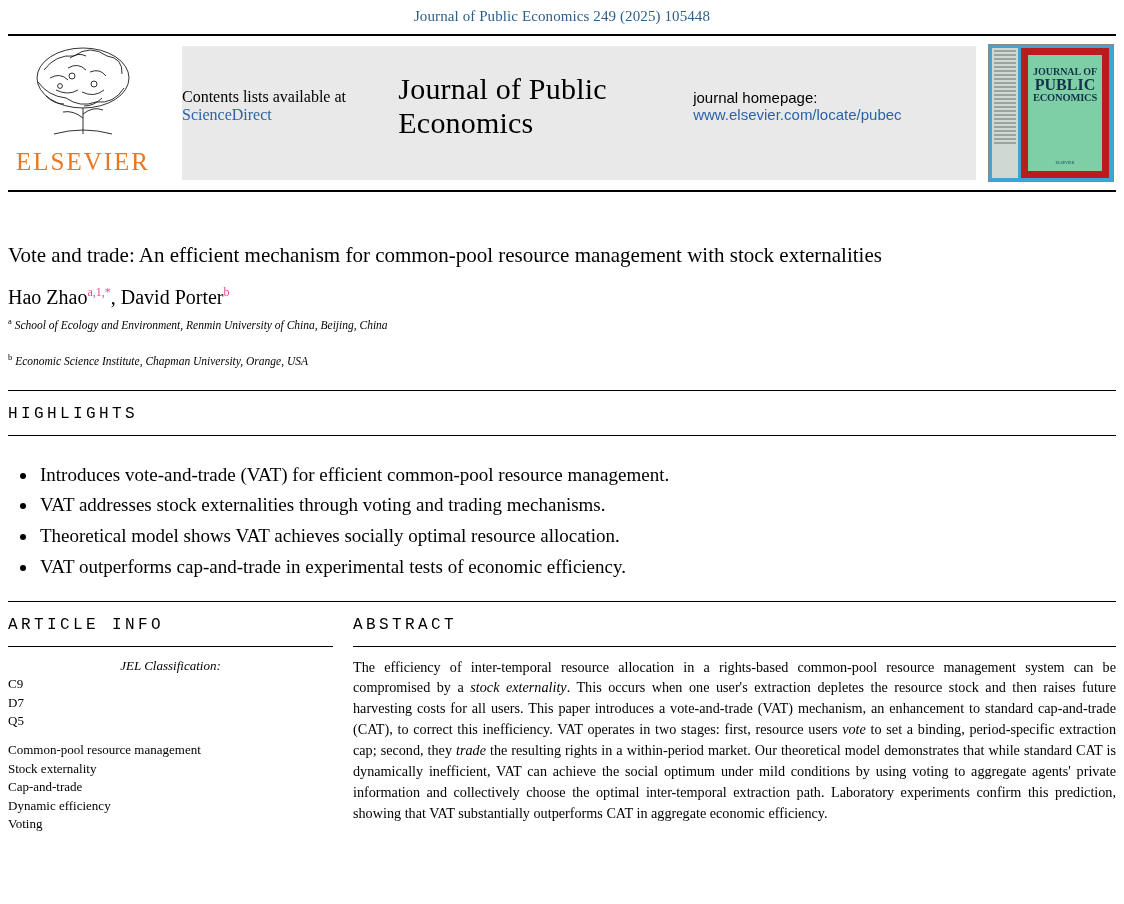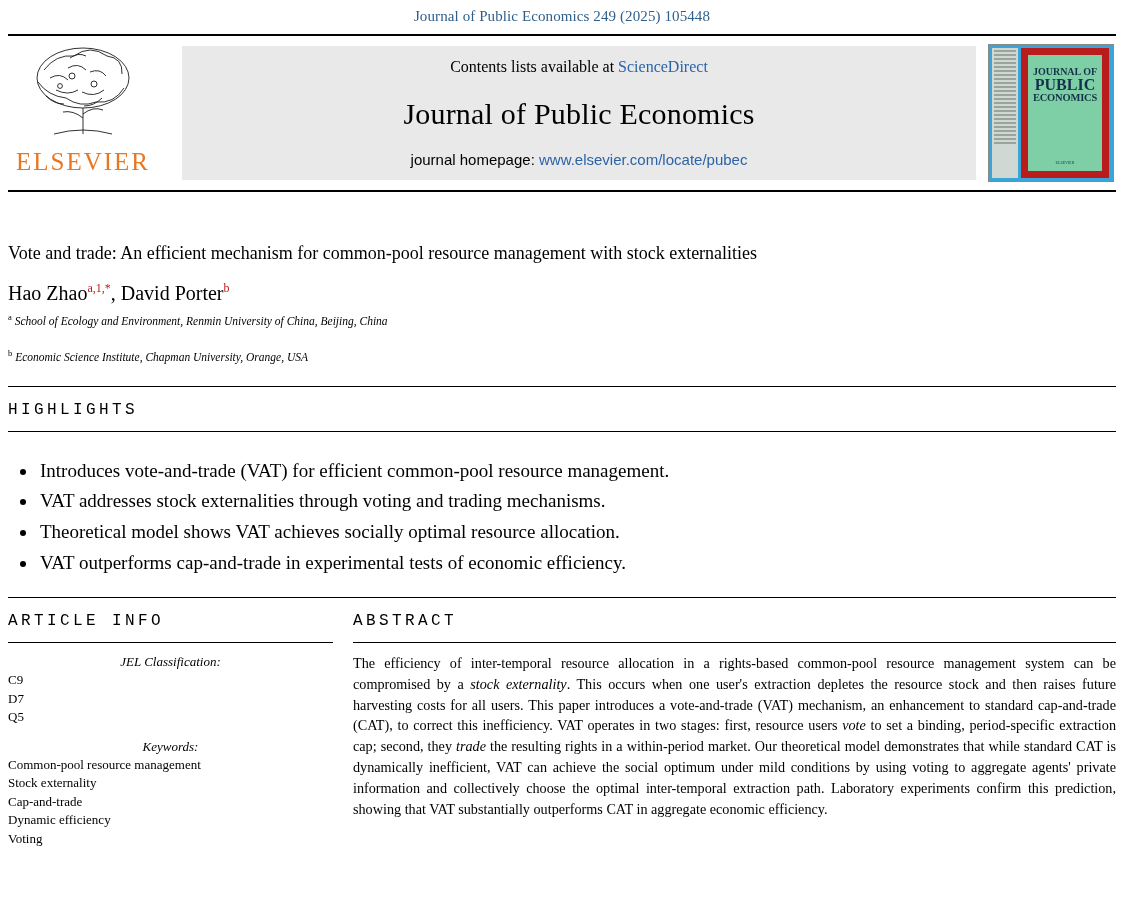--- a/index.html
+++ b/index.html
@@ -63,24 +63,23 @@
     color: #E87722;
     font-weight: 400;
     margin-top: 2px;
   }
 
   .contents-block {
     flex: 1 1 auto;
     background: #e9e9e9;
     margin: 10px 12px 10px 24px;
     display: flex;
-    flex-direction: column;
     justify-content: space-between;
     align-items: center;
-    padding: 12px 0 12px 0;
+    padding: 12px 0 26px 0;
     box-sizing: border-box;
   }
   .contents-line {
     font-size: 16px;
     font-family: "Liberation Serif", serif;
   }
   .contents-line a, .homepage-line a {
     color: #2b63a8;
     text-decoration: none;
   }
@@ -139,32 +138,32 @@
   .cover-right .ct.l2 { font-size: 16px; }
   .cover-right .ct.l3 { font-size: 10.5px; letter-spacing: -0.2px;}
   .cover-right .pub { position:absolute; bottom:6px; font-size:4px; color:#14415e; }
 
   
   .article {
     padding: 0 8px;
     box-sizing: border-box;
   }
   .title {
-    font-size: 18px;
+    font-size: 21px;
     line-height: 1.28;
     margin-top: 50px;
     font-family: "Liberation Serif", serif;
     font-weight: 400;
   }
   .authors {
     font-size: 20px;
     margin-top: 16px;
     font-family: "Liberation Serif", serif;
   }
-  .authors sup { font-size: 12px; color: #b91c1c; }
+  .authors sup { font-size: 12px; color: #ec4899; }
   .affil {
     font-size: 11.5px;
     font-style: italic;
     font-family: "Liberation Serif", serif;
     margin-top: 6px;
     line-height: 1.45;
   }
   .affil sup { font-style: normal; font-size: 8.5px; vertical-align: super; }
 
   
@@ -334,21 +333,20 @@
 
     <div class="col-info">
       <div class="section-head" style="margin-top:0">ARTICLE INFO</div>
       <div class="col-rule"></div>
       <div class="info-body">
         <div class="info-label">JEL Classification:</div>
         <div>C9</div>
         <div>D7</div>
         <div>Q5</div>
         <div class="info-gap"></div>
-        <div class="info-label">Keywords:</div>
         <div>Common-pool resource management</div>
         <div>Stock externality</div>
         <div>Cap-and-trade</div>
         <div>Dynamic efficiency</div>
         <div>Voting</div>
       </div>
     </div>
 
     <div class="col-abs">
       <div class="section-head" style="margin-top:0">ABSTRACT</div>

